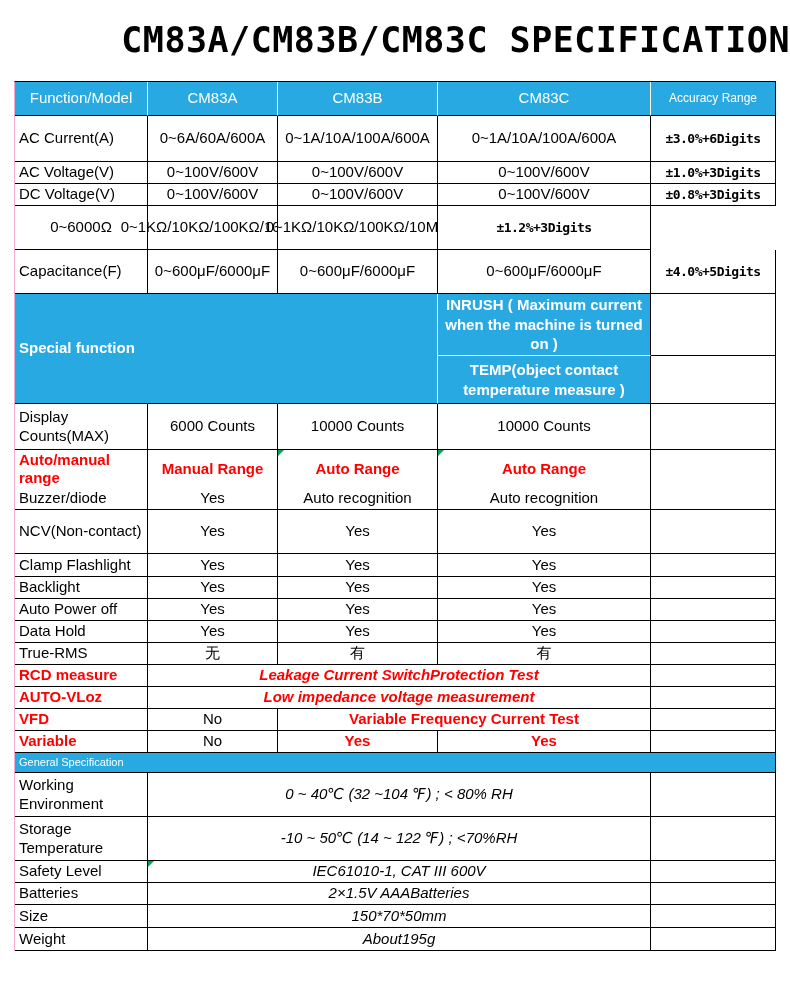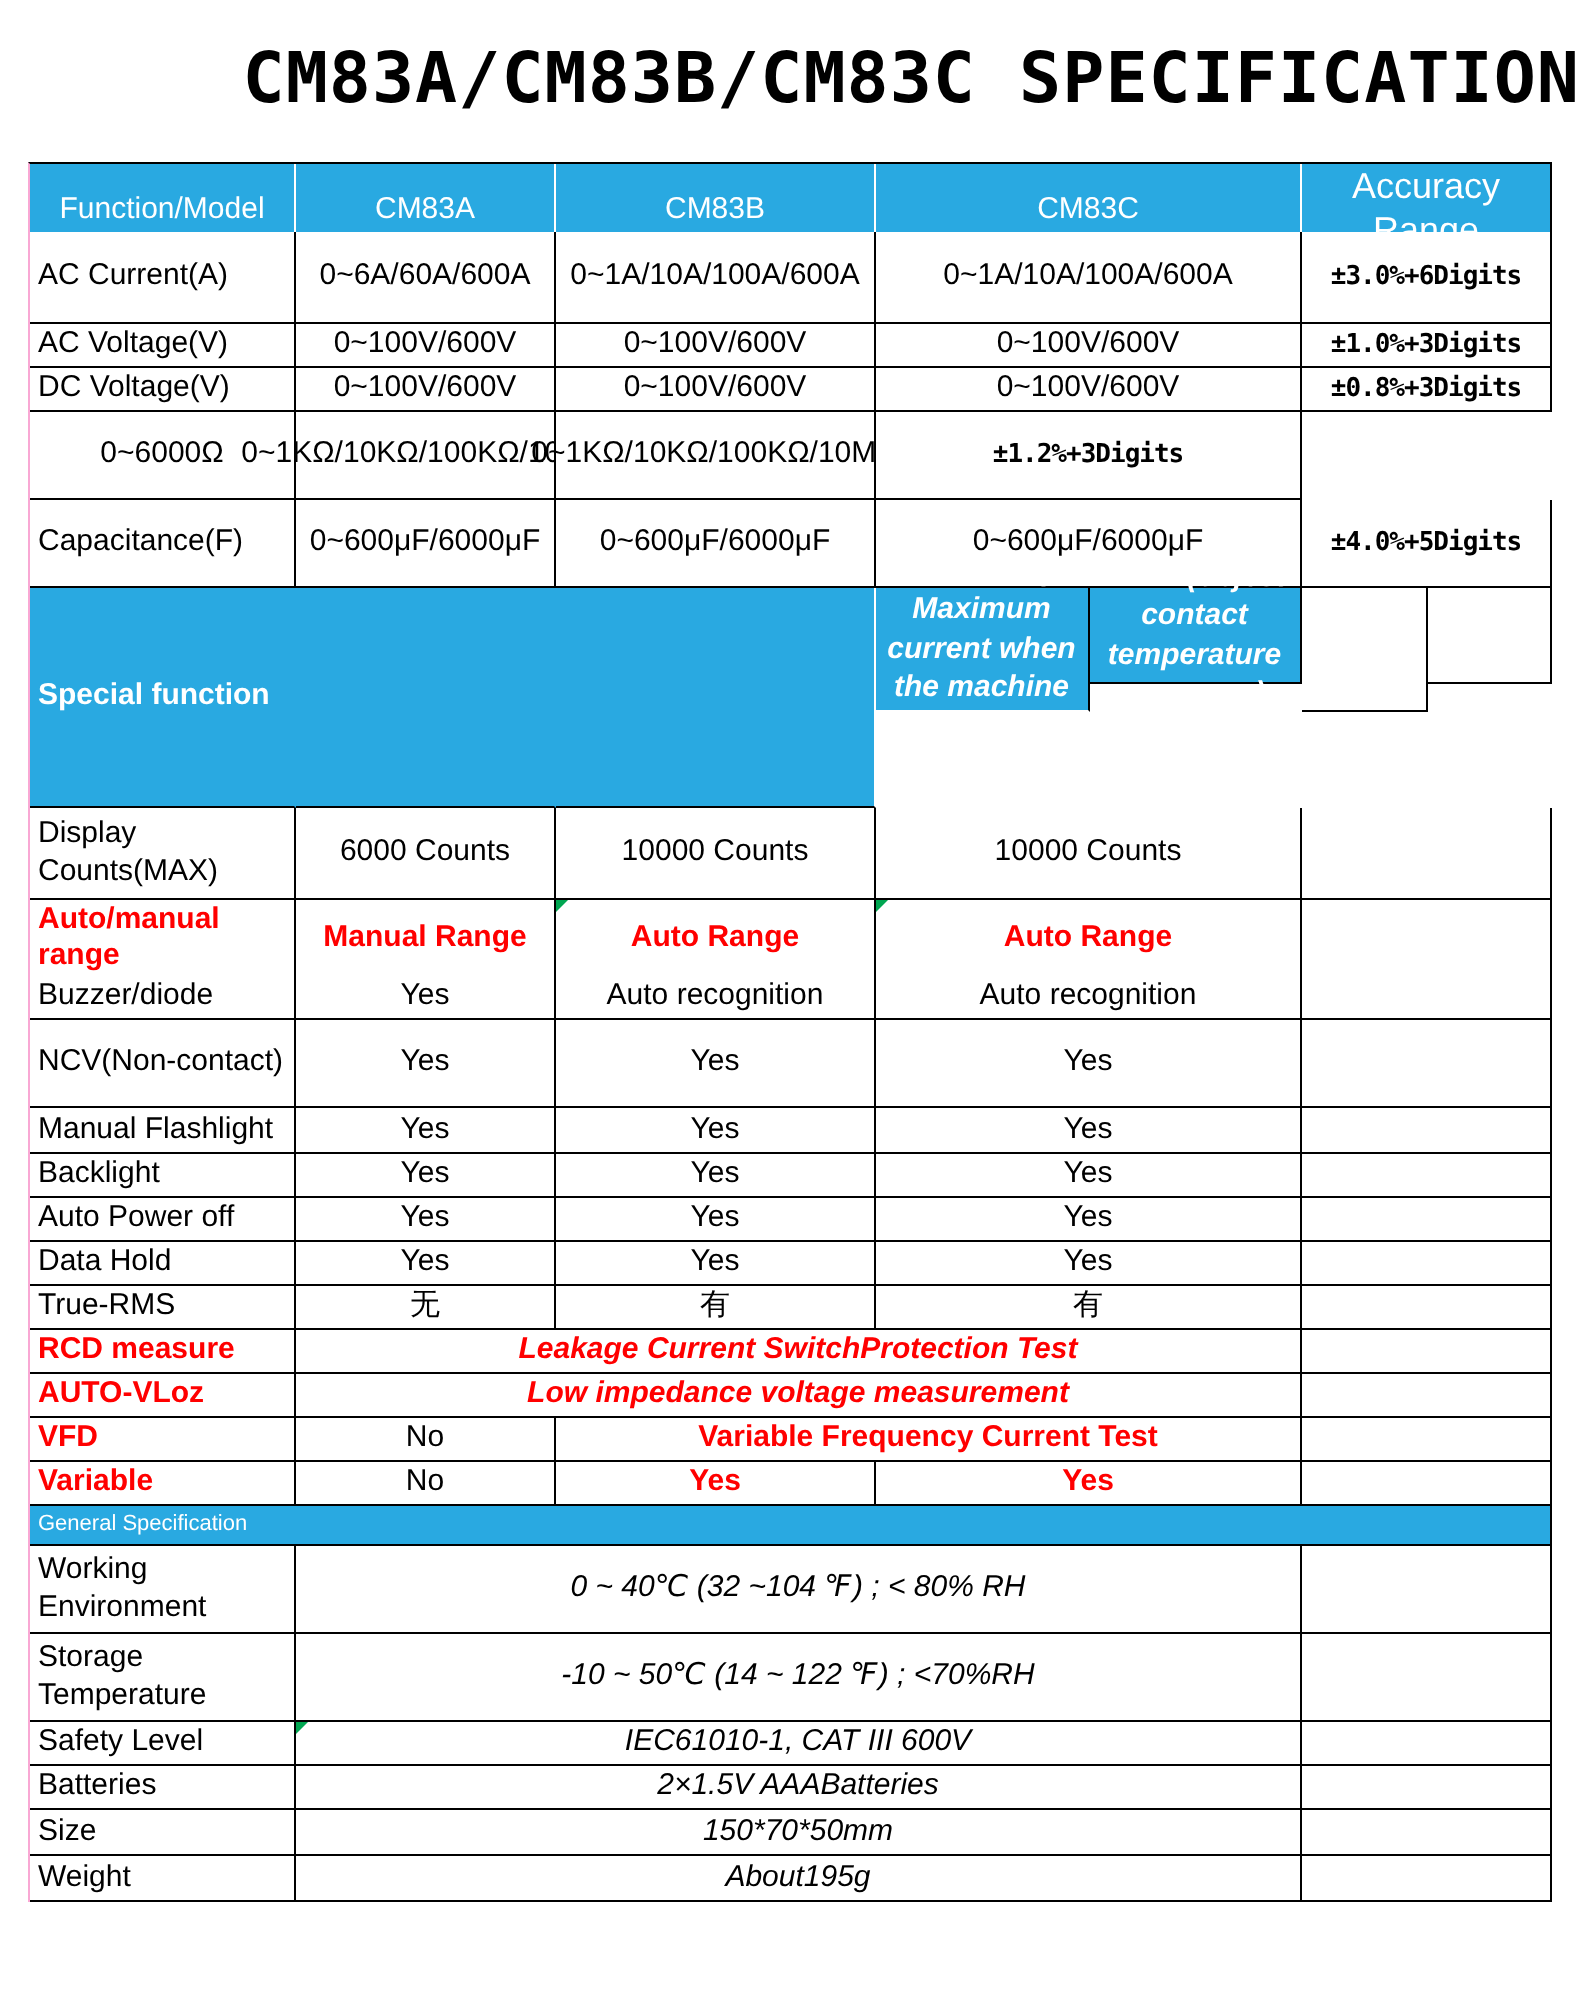--- a/index.html
+++ b/index.html
@@ -49,34 +49,34 @@
     font-size: 13px;
     letter-spacing: -0.5px;
     font-weight: bold;
   }
   .hd {
     background: var(--blue, #29A9E1);
     color: #fff;
     border-right: 1px solid #fff;
   }
   .hd.last { border-right: 1px solid #000; }
-  .hd-acc { font-size: 18px; }
+  .hd-acc { font-size: 12px; }
   .blue {
     background: var(--blue, #29A9E1);
     color: #fff;
     font-weight: 700;
   }
   .bblue { border-right-color: var(--blue, #29A9E1); }
   .bwhite { border-right-color: #fff; }
   .red { color: var(--red, #FF0000); font-weight: 700; }
   .small { font-size: 11px; font-weight: 400; }
   .s2 { grid-column: span 2; }
   .s3 { grid-column: span 3; font-style: italic; }
   .sAll { grid-column: 1 / -1; }
-  .stack { display: flex; flex-direction: row; font-style: italic; }
+  .stack { display: flex; flex-direction: column; }
   .stack .c { width: 100%; }
   .mark::before {
     content: "";
     position: absolute;
     top: 0; left: 0;
     width: 0; height: 0;
     border-top: 6px solid var(--green, #00A651);
     border-right: 6px solid transparent;
   }
   .inr { line-height: 1.3; }
@@ -175,21 +175,21 @@
 
   <div class="grid" style="height:44px">
     <div class="c lab">NCV(Non-contact)</div>
     <div class="c">Yes</div>
     <div class="c">Yes</div>
     <div class="c">Yes</div>
     <div class="c"></div>
   </div>
 
   <div class="grid" style="height:23px">
-    <div class="c lab">Manual Flashlight</div>
+    <div class="c lab">Clamp Flashlight</div>
     <div class="c">Yes</div>
     <div class="c">Yes</div>
     <div class="c">Yes</div>
     <div class="c"></div>
   </div>
 
   <div class="grid" style="height:22px">
     <div class="c lab">Backlight</div>
     <div class="c">Yes</div>
     <div class="c">Yes</div>

